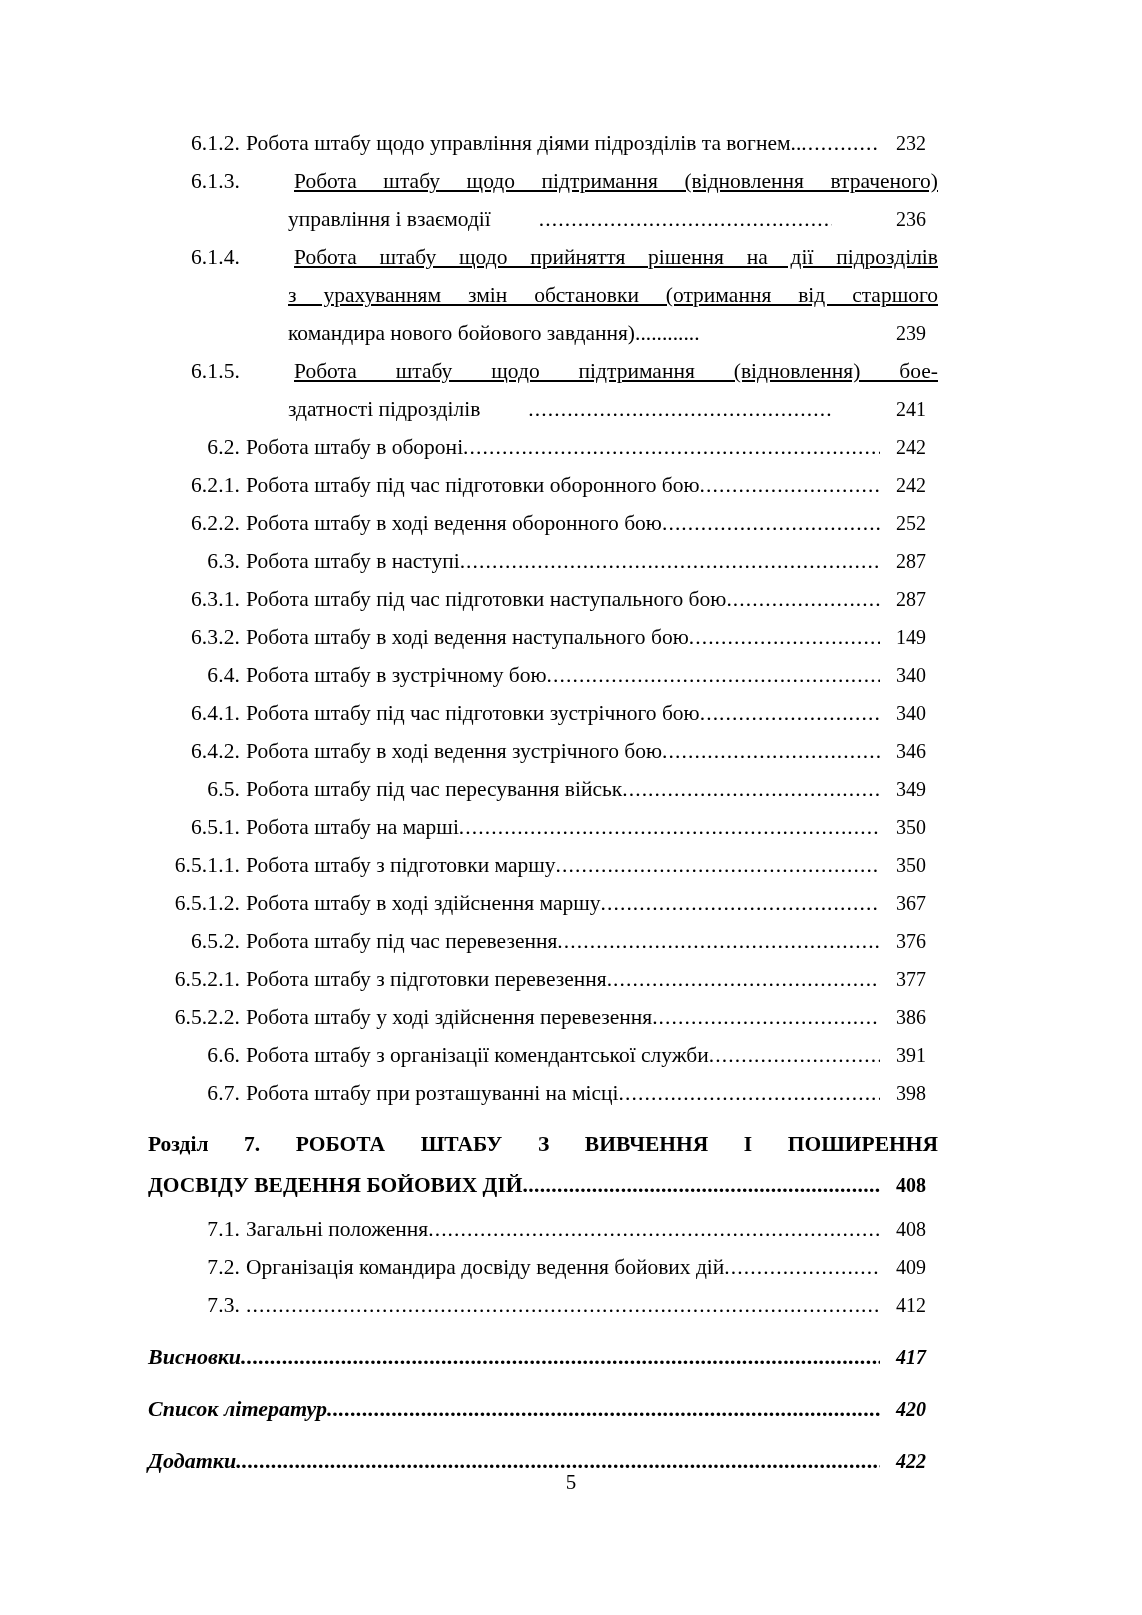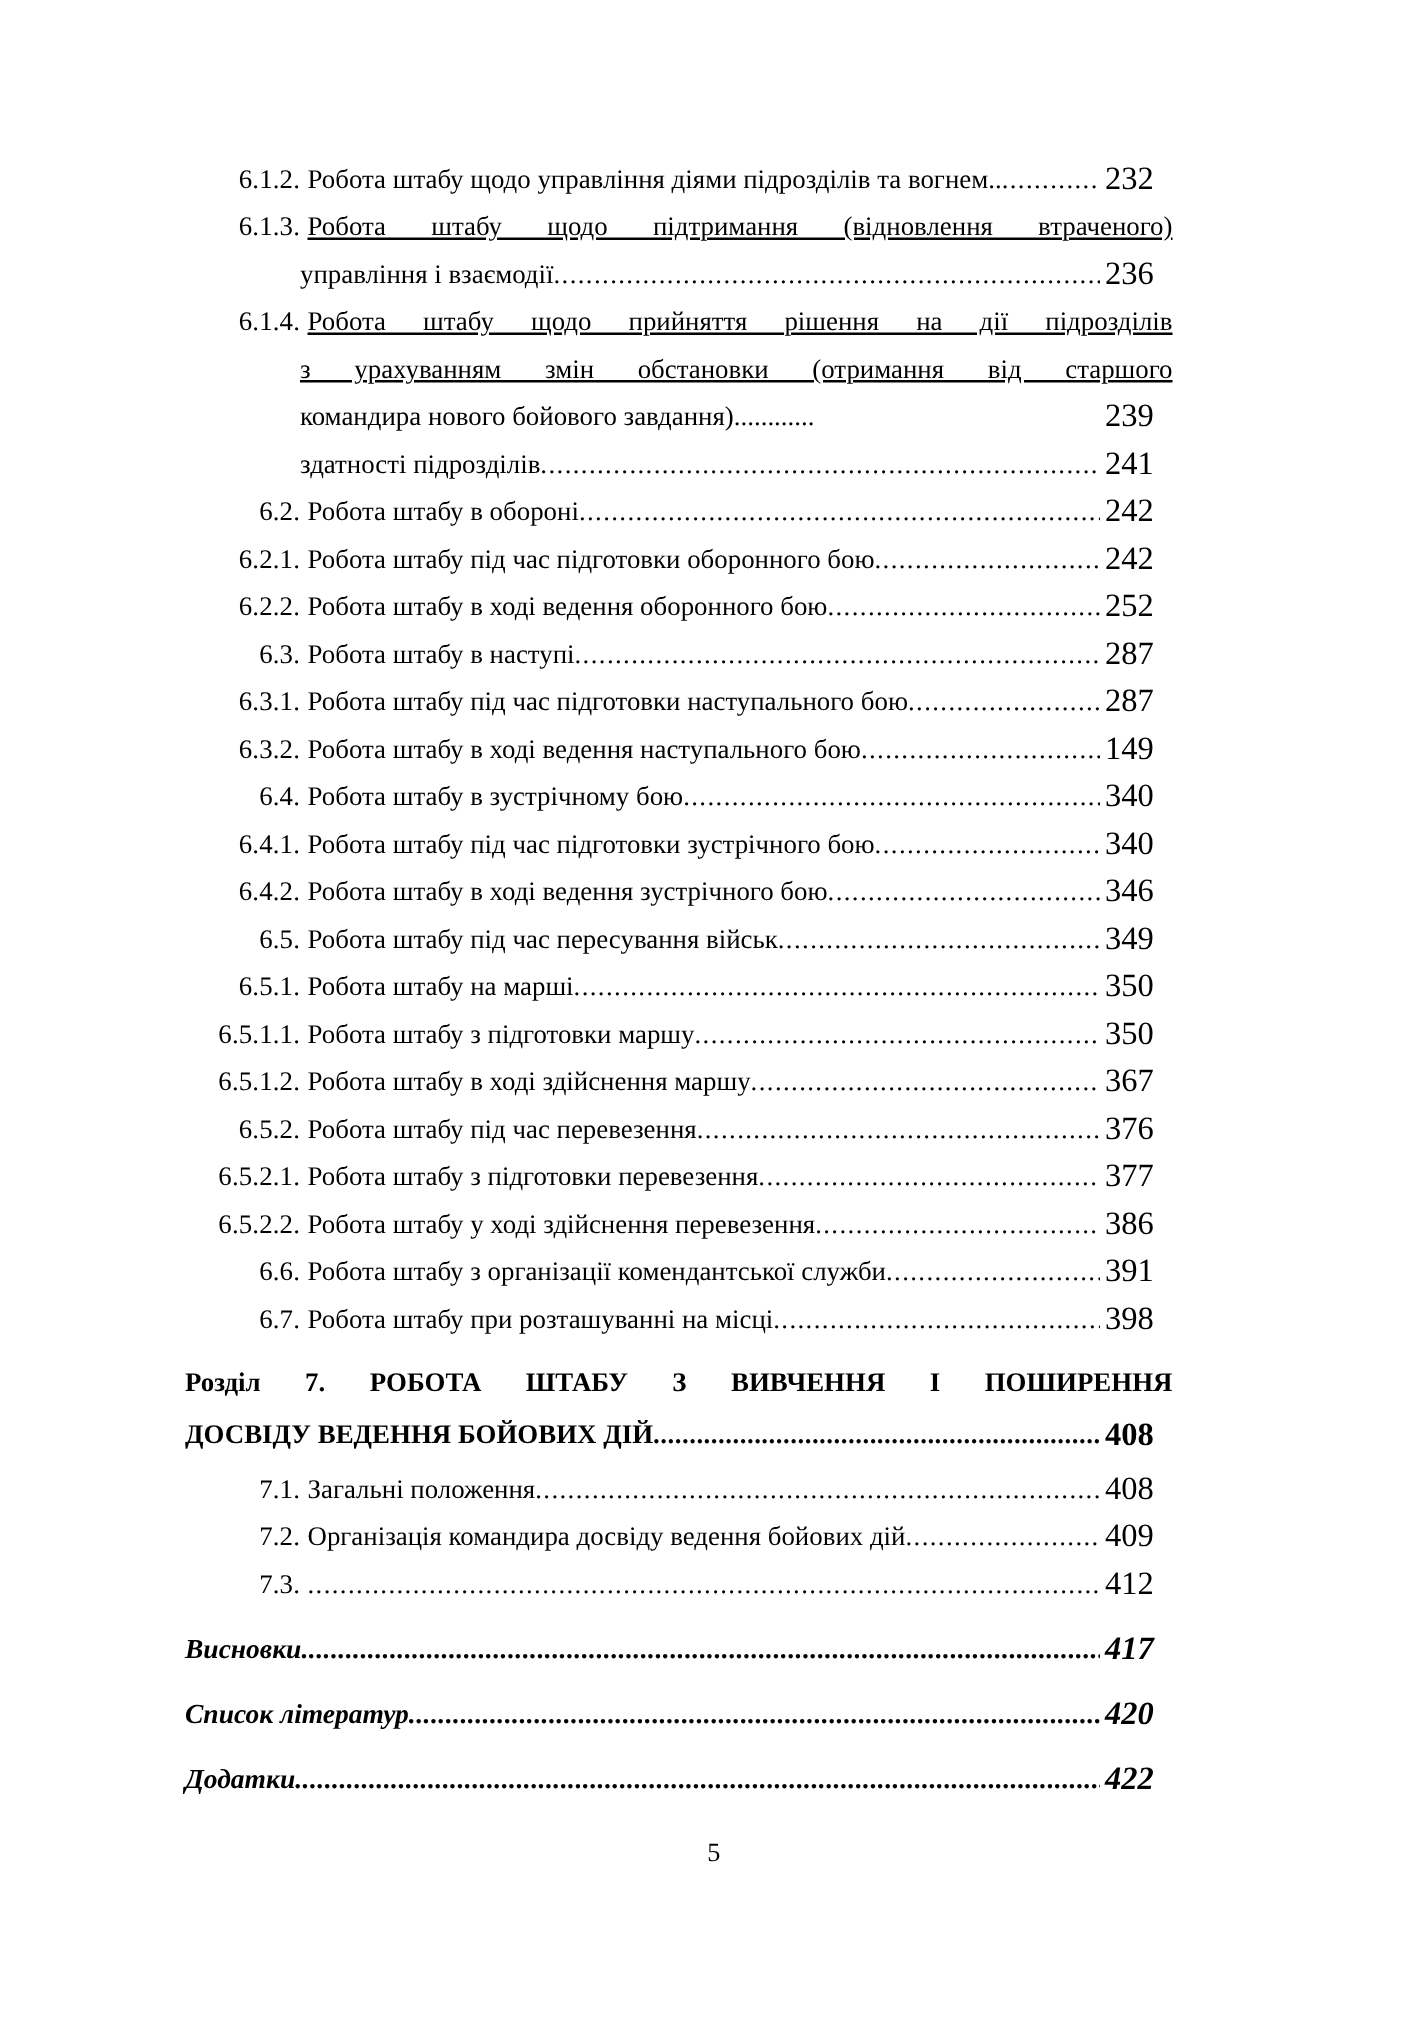--- a/index.html
+++ b/index.html
@@ -66,36 +66,37 @@
     margin-left: 0px;
     min-width: 4px;
   }
   .leader::before {
     content: "........................................................................................................................................";
   }
 
   .pageno {
     flex: 0 0 auto;
     width: 54px;
-    text-align: left;
-    font-size: 26px;
+    text-align: center;
+    font-size: 20px;
     padding-left: 4px;
   }
 
   
   .entry-multi {
     width: 100%;
     font-size: 21.5px;
     line-height: 38px;
   }
   .entry-multi .ml-line {
     display: flex;
     align-items: flex-end;
     width: 100%;
     white-space: nowrap;
+    gap: 48px;
   }
   .ml-line .cont {
     flex: 0 0 auto;
   }
   
   .ml-indent { flex: 0 0 92px; }
 
   
   .just {
     display: inline-block;
@@ -197,20 +198,24 @@
       <div class="ml-line">
         <span class="ml-indent"></span>
         <span class="cont">командира нового бойового завдання)............</span>
         <span class="leader" style="visibility:hidden"></span>
         <span class="pageno">239</span>
       </div>
     </div>
 
     <div class="entry-multi">
       <div class="ml-line">
+        <span class="num numcol">6.1.5.</span>
+        <span class="just">Робота штабу щодо підтримання (відновлення) бое-</span>
+      </div>
+      <div class="ml-line">
         <span class="ml-indent"></span>
         <span class="cont">здатності підрозділів</span>
         <span class="leader"></span>
         <span class="pageno">241</span>
       </div>
     </div>
 
     <div class="toc-entry">
       <span class="num numcol">6.2.</span>
       <span class="title">Робота штабу в обороні</span>

